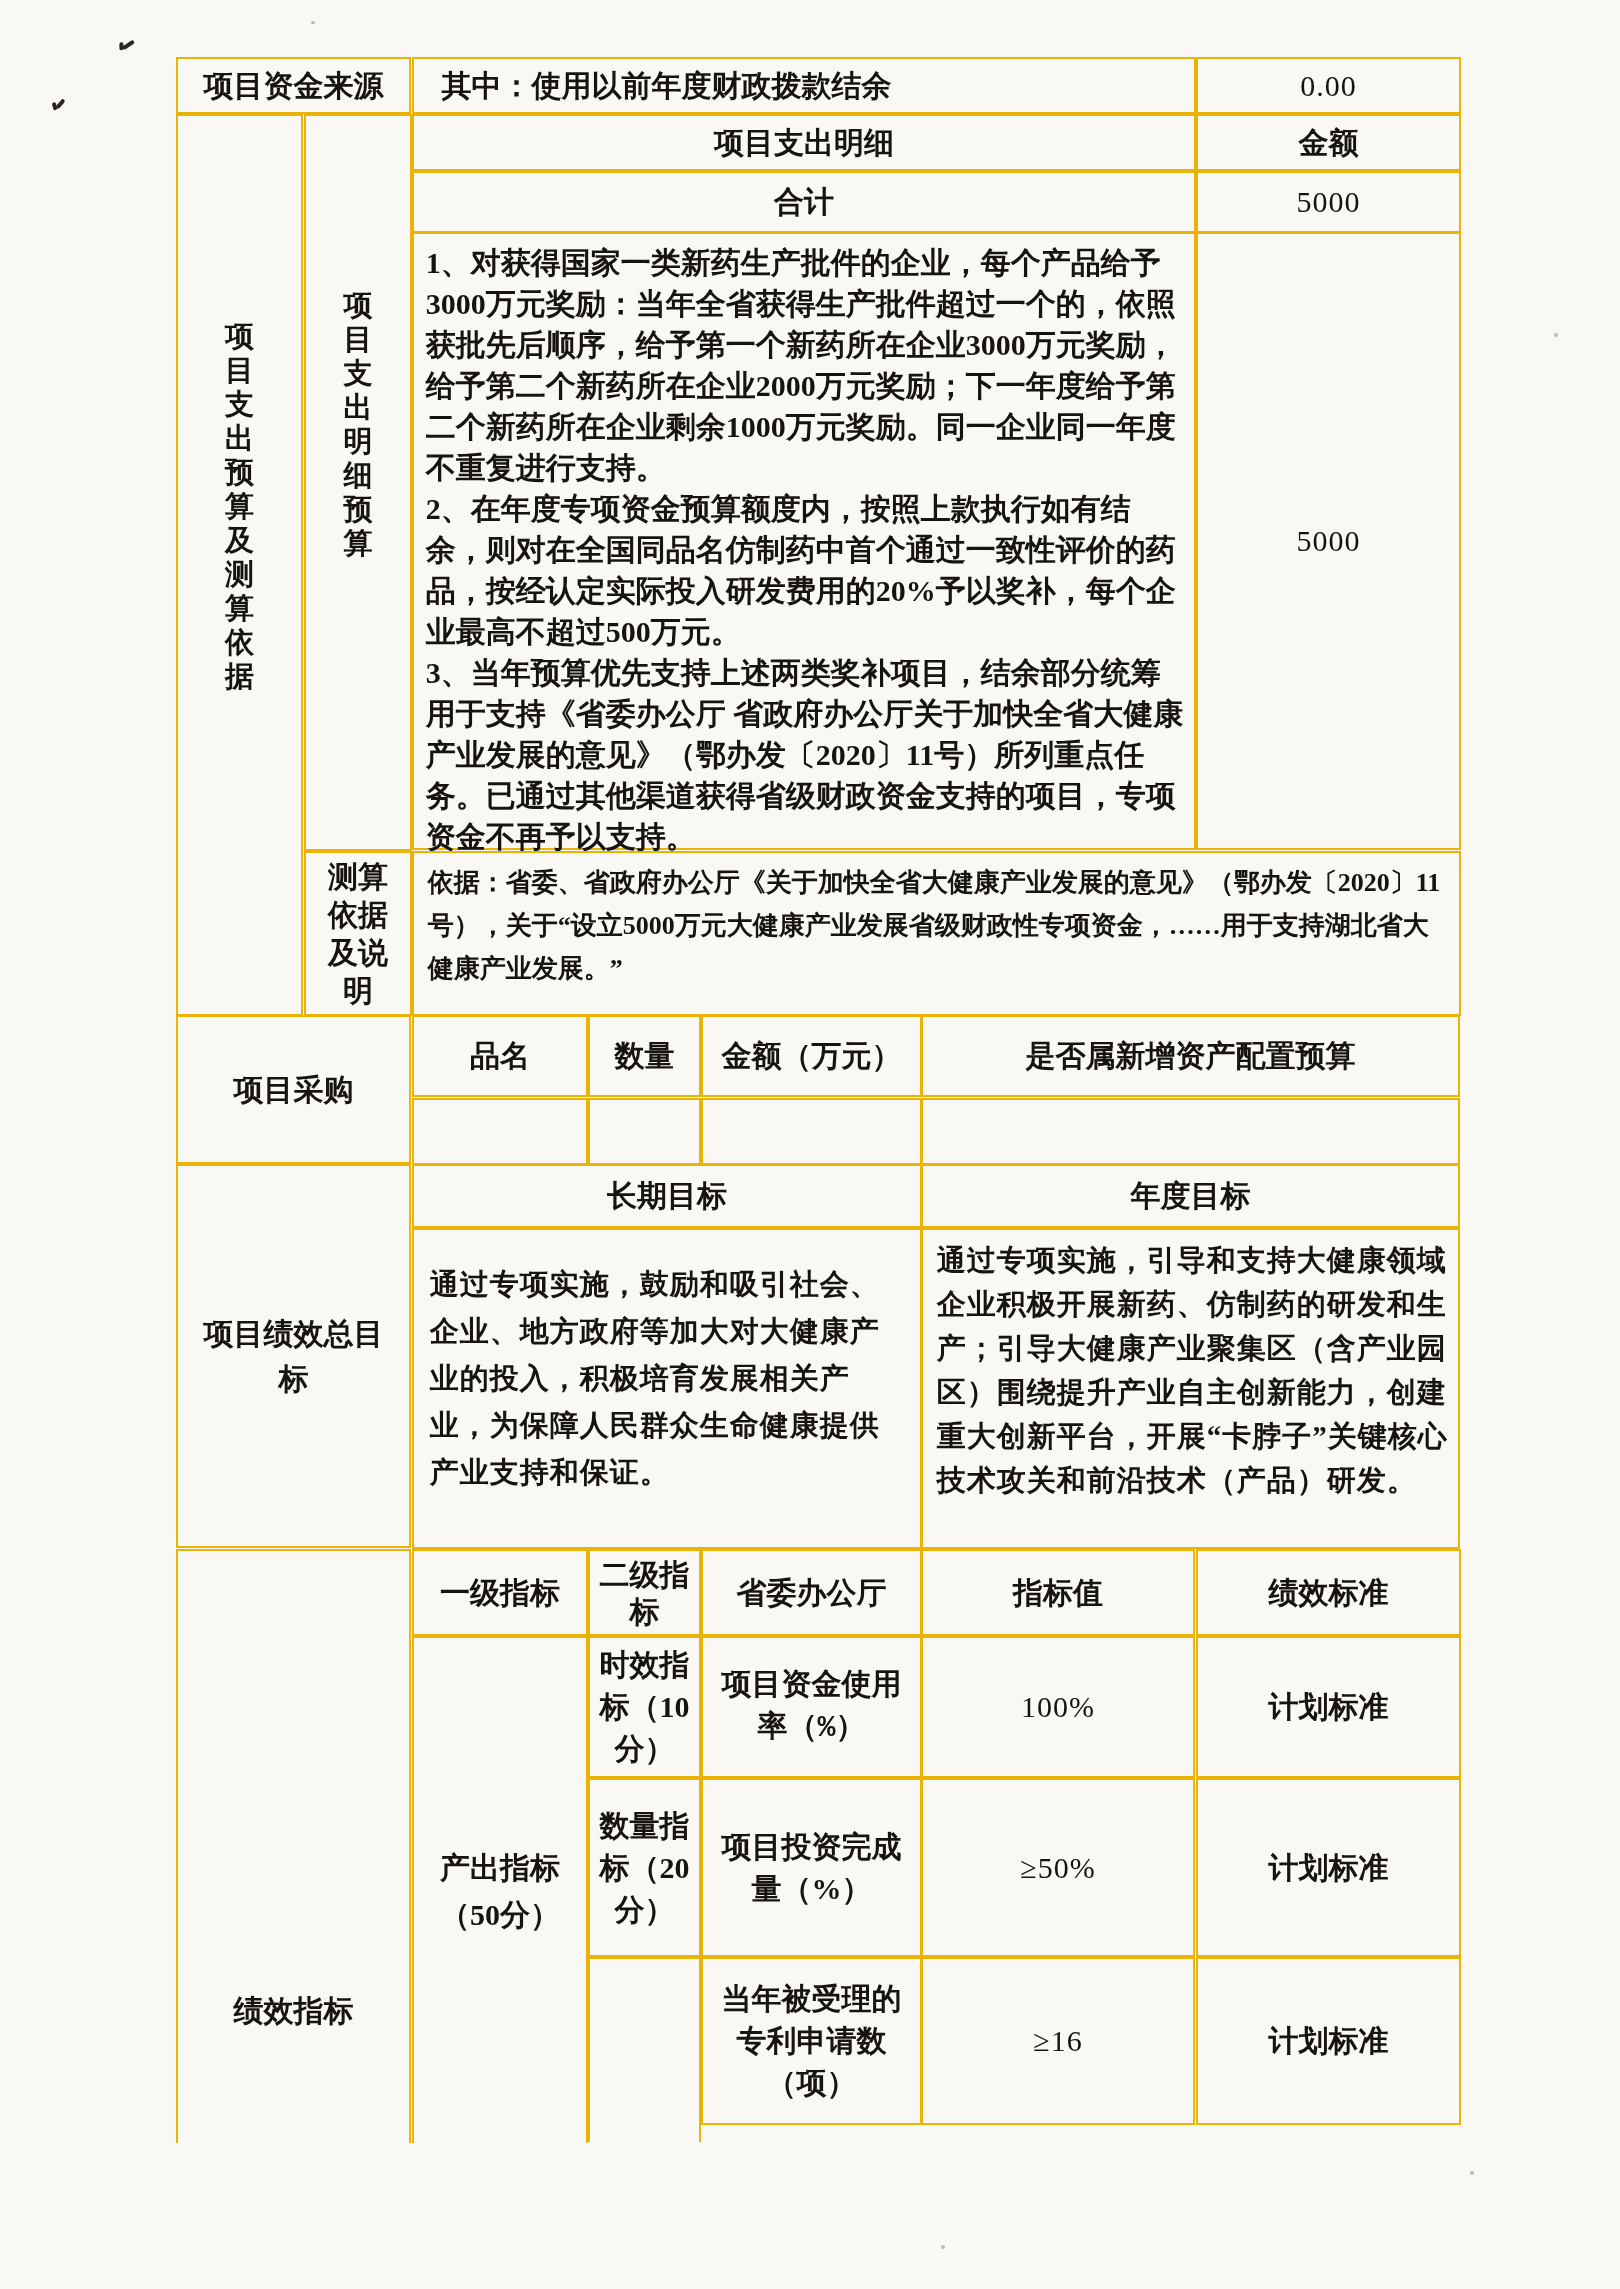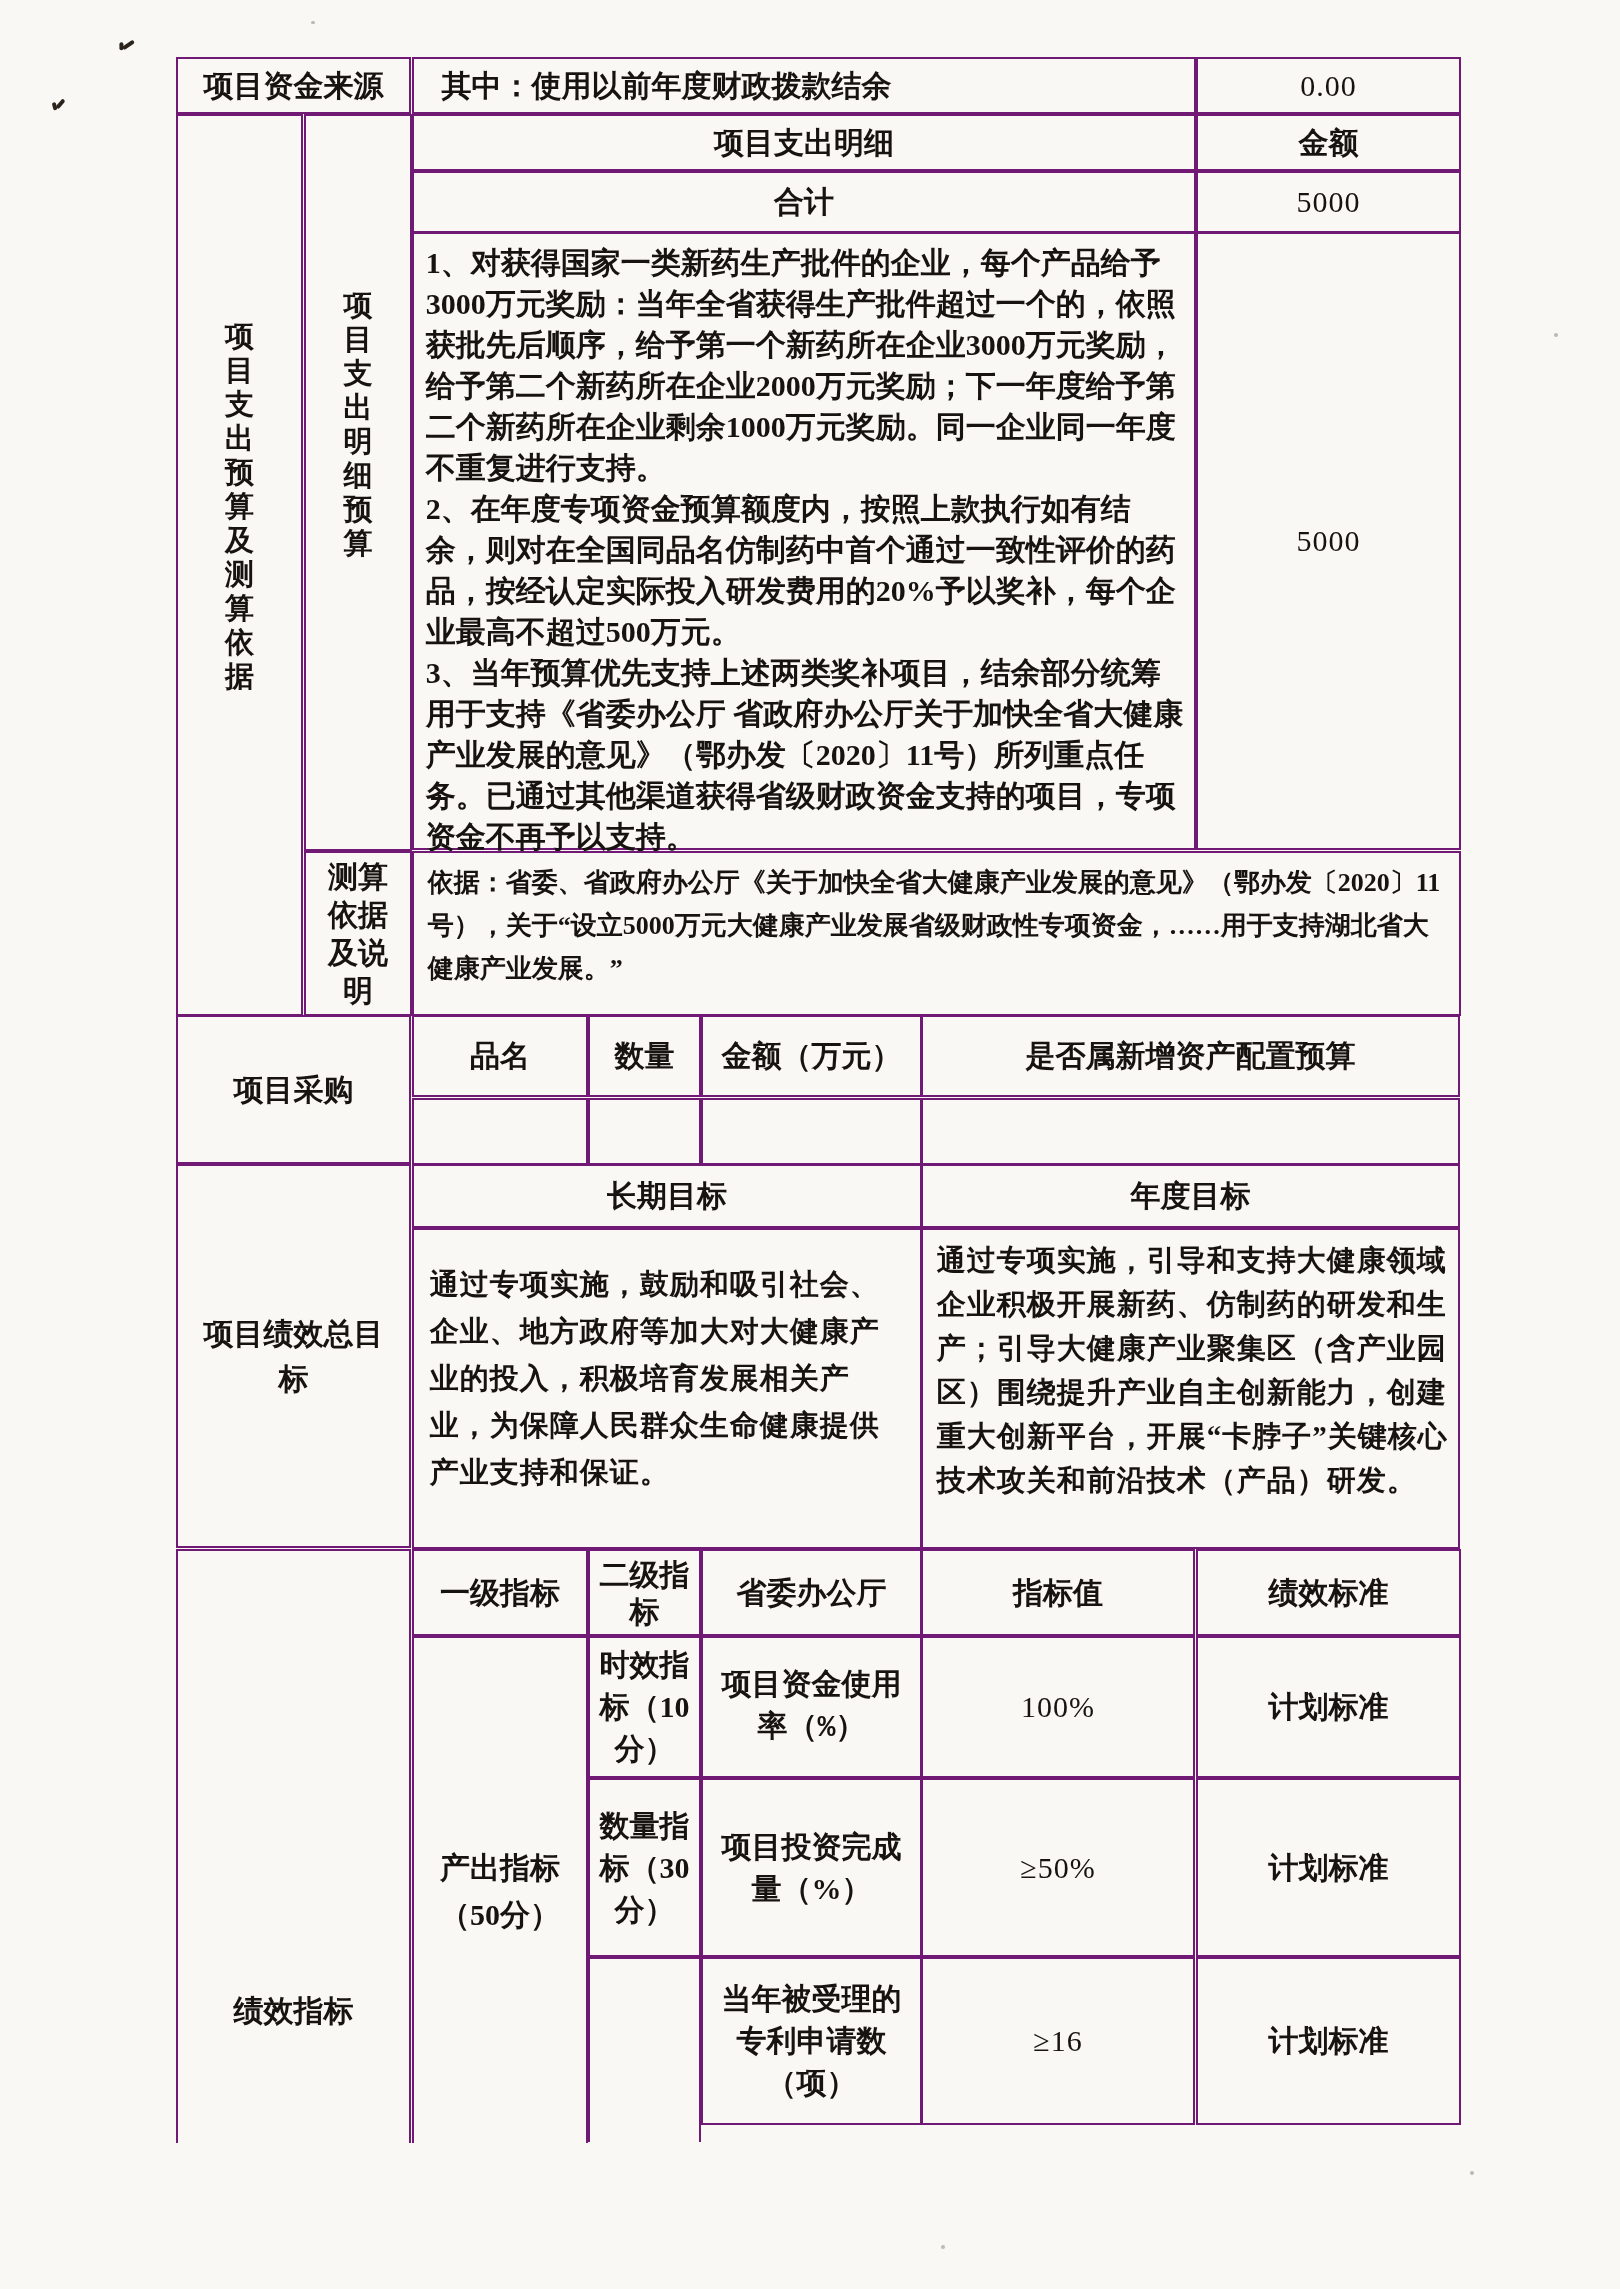--- a/index.html
+++ b/index.html
@@ -8,21 +8,21 @@
     width:1620px;height:2290px;
     background:#f9f8f4;
     font-family:"Liberation Serif","DejaVu Serif",serif;
     color:#171310;
     overflow:hidden;
   }
   
   .c{
     position:absolute;
     box-sizing:border-box;
-    border:2px solid #701a75;
+    border:2px solid #eab308;
     display:flex;
     align-items:center;
     justify-content:center;
     text-align:center;
     font-size:30px;
     font-weight:600;
     line-height:42px;
     white-space:pre-line;
   }
   .nb-b{border-bottom:none;}
@@ -197,21 +197,21 @@
   </div>
   <div class="c num" style="left:921px;top:1636px;width:274px;height:142px;">
     <span>100%</span>
   </div>
   <div class="c" style="left:1196px;top:1636px;width:265px;height:142px;">
     <span>计划标准</span>
   </div>
 
   <div class="c" style="left:588px;top:1778px;width:113px;height:179px;">
     <span>数量指
-标（30
+标（20
 分）</span>
   </div>
   <div class="c" style="left:701px;top:1778px;width:221px;height:179px;">
     <span>项目投资完成
 量（%）</span>
   </div>
   <div class="c num" style="left:921px;top:1778px;width:274px;height:179px;">
     <span>≥50%</span>
   </div>
   <div class="c" style="left:1196px;top:1778px;width:265px;height:179px;">

